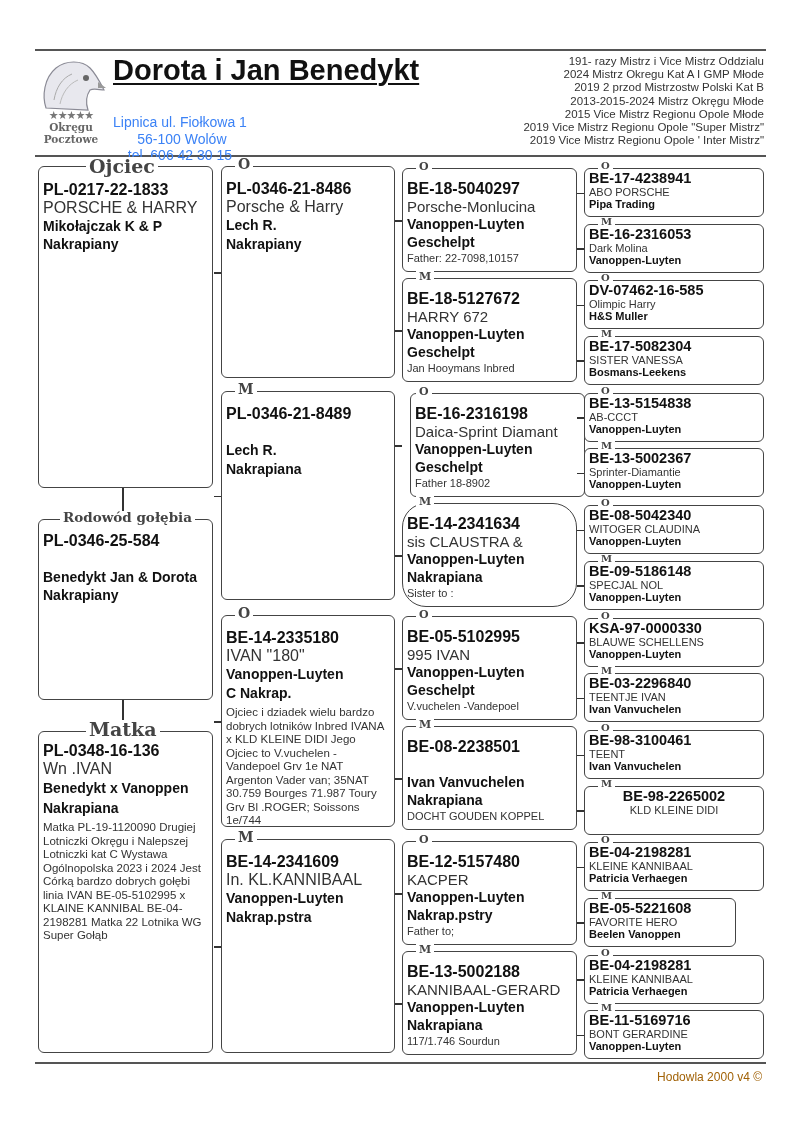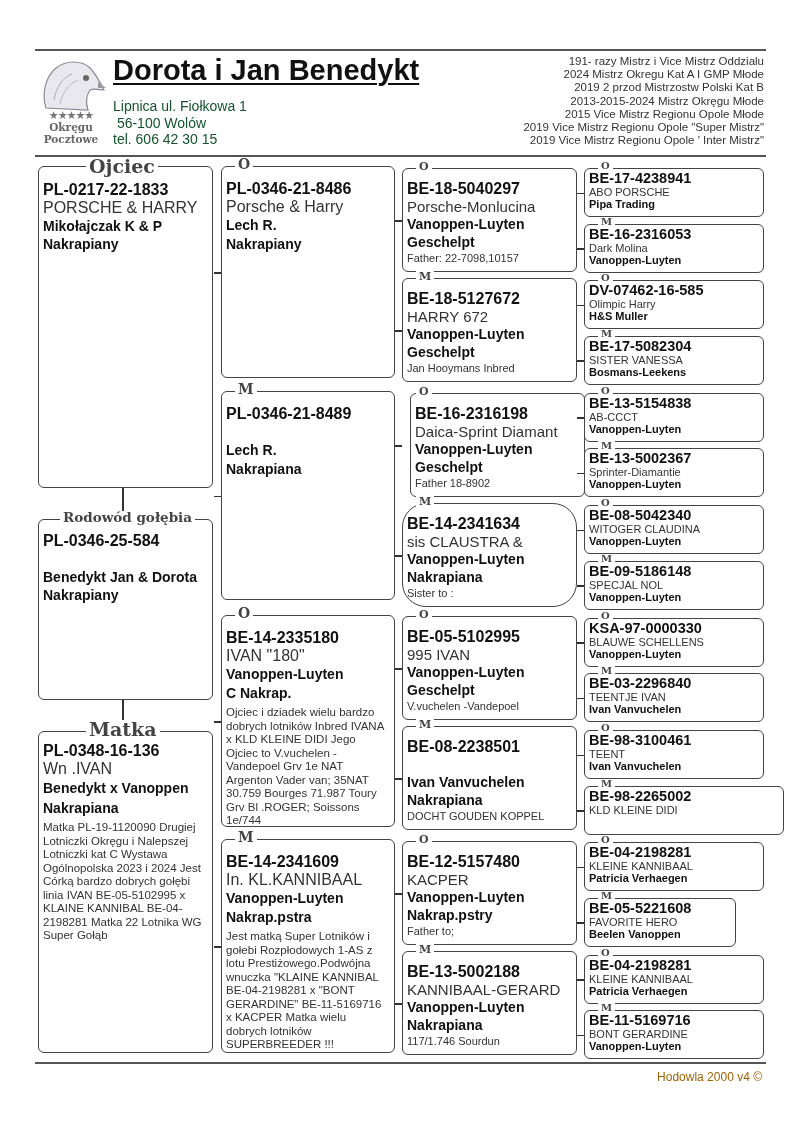--- a/index.html
+++ b/index.html
@@ -2,21 +2,21 @@
 <html><head>
 <meta charset="utf-8">
 <style>
   html,body{margin:0;padding:0;background:#fff;}
   body{width:800px;height:1131px;position:relative;font-family:"Liberation Sans",sans-serif;color:#111;overflow:hidden;}
   .rule{position:absolute;left:35px;width:731px;height:2px;background:#555;}
   .logo{position:absolute;left:34px;top:56px;width:74px;height:96px;}
   .logo-stars{position:absolute;left:0;top:53px;width:74px;text-align:center;font-size:11px;color:#777;letter-spacing:-1px;}
   .logo-text{position:absolute;left:0;top:65px;width:74px;text-align:center;font-family:"DejaVu Serif",serif;font-weight:bold;font-size:10.5px;line-height:12px;color:#666;}
   .title{position:absolute;left:113px;top:54px;font-size:29px;font-weight:bold;color:#111;text-decoration:underline;text-decoration-thickness:2px;text-underline-offset:3px;white-space:nowrap;}
-  .addr{position:absolute;left:113px;top:98px;font-size:14px;line-height:16.5px;color:#14532d;white-space:pre;}
+  .addr{position:absolute;left:113px;top:114px;font-size:14px;line-height:16.5px;color:#3b82f6;white-space:pre;text-align:center;}
   .honors{position:absolute;right:36px;top:55px;text-align:right;font-size:11.5px;line-height:13.2px;color:#333;}
   .box{position:absolute;border:1.5px solid #444;border-radius:6px;background:#fff;box-sizing:border-box;padding:2px 4px;overflow:hidden;}
   .legend{position:absolute;background:#fff;font-family:"DejaVu Serif",serif;font-weight:bold;color:#444;padding:0 3px;line-height:1;}
   .ring{font-weight:bold;color:#111;white-space:nowrap;}
   .name{color:#333;white-space:nowrap;}
   .owner{font-weight:bold;color:#111;white-space:nowrap;}
   .color{font-weight:bold;color:#111;white-space:nowrap;}
   .note{color:#333;}
   .line{position:absolute;background:#333;}
   
@@ -127,21 +127,20 @@
       <div class="color">C Nakrap.</div>
       <div class="note">Ojciec i dziadek wielu bardzo dobrych lotników  Inbred IVANA x KLD KLEINE DIDI Jego Ojciec to V.vuchelen -Vandepoel Grv 1e NAT Argenton Vader van; 35NAT 30.759 Bourges 71.987 Toury Grv Bl .ROGER; Soissons 1e/744</div>
     </div>
     <div class="legend" style="left: 235px; top: 606px; font-size: 14px;">O</div>
     <div class="line" style="left: 214px; top: 721px; width: 7px; height: 1.5px;"></div>
     <div class="box l2" style="left: 221px; top: 839px; width: 174px; height: 214px; padding-top: 12px;">
       <div class="ring">BE-14-2341609</div>
       <div class="name"> In. KL.KANNIBAAL</div>
       <div class="owner">Vanoppen-Luyten</div>
       <div class="color">Nakrap.pstra</div>
-      <div class="note">Jest matką Super Lotników i gołebi Rozpłodowych 1-AS z lotu Prestiżowego.Podwójna wnuczka "KLAINE KANNIBAL BE-04-2198281  x "BONT GERARDINE" BE-11-5169716 x KACPER Matka wielu dobrych lotników SUPERBREEDER !!!</div>
     </div>
     <div class="legend" style="left: 235px; top: 830px; font-size: 14px;">M</div>
     <div class="line" style="left: 214px; top: 946px; width: 7px; height: 1.5px;"></div>
   </div>
 
 <div id="gen3">
     <div class="box l3" style="left: 402px; top: 168px; width: 175px; height: 104px; padding-top: 10px;">
       <div class="ring">BE-18-5040297</div>
       <div class="name">Porsche-Monlucina</div>
       <div class="owner">Vanoppen-Luyten</div>
@@ -286,21 +285,21 @@
     </div>
     <div class="legend" style="left: 598px; top: 666.1px; font-size: 10px;">M</div>
     <div class="line" style="left: 577px; top: 697.6px; width: 7px; height: 1.5px;"></div>
     <div class="box l4" style="left: 584px; top: 730px; width: 180px; height: 49px; padding-top: 1px;">
       <div class="ring">BE-98-3100461</div>
       <div class="name">TEENT</div>
       <div class="owner">Ivan Vanvuchelen</div>
     </div>
     <div class="legend" style="left: 598px; top: 723px; font-size: 10px;">O</div>
     <div class="line" style="left: 577px; top: 754.5px; width: 7px; height: 1.5px;"></div>
-    <div class="box l4" style="left: 584px; top: 785.5px; width: 200px; height: 49px; padding-top: 1px;">
+    <div class="box l4" style="left: 584px; top: 785.5px; width: 180px; height: 49px; padding-top: 1px; text-align: center;">
       <div class="ring">BE-98-2265002</div>
       <div class="name">KLD KLEINE DIDI</div>
       <div class="owner"></div>
     </div>
     <div class="legend" style="left: 598px; top: 778.5px; font-size: 10px;">M</div>
     <div class="line" style="left: 577px; top: 810px; width: 7px; height: 1.5px;"></div>
     <div class="box l4" style="left: 584px; top: 842.4px; width: 180px; height: 49px; padding-top: 1px;">
       <div class="ring">BE-04-2198281</div>
       <div class="name">KLEINE KANNIBAAL</div>
       <div class="owner">Patricia Verhaegen</div>

